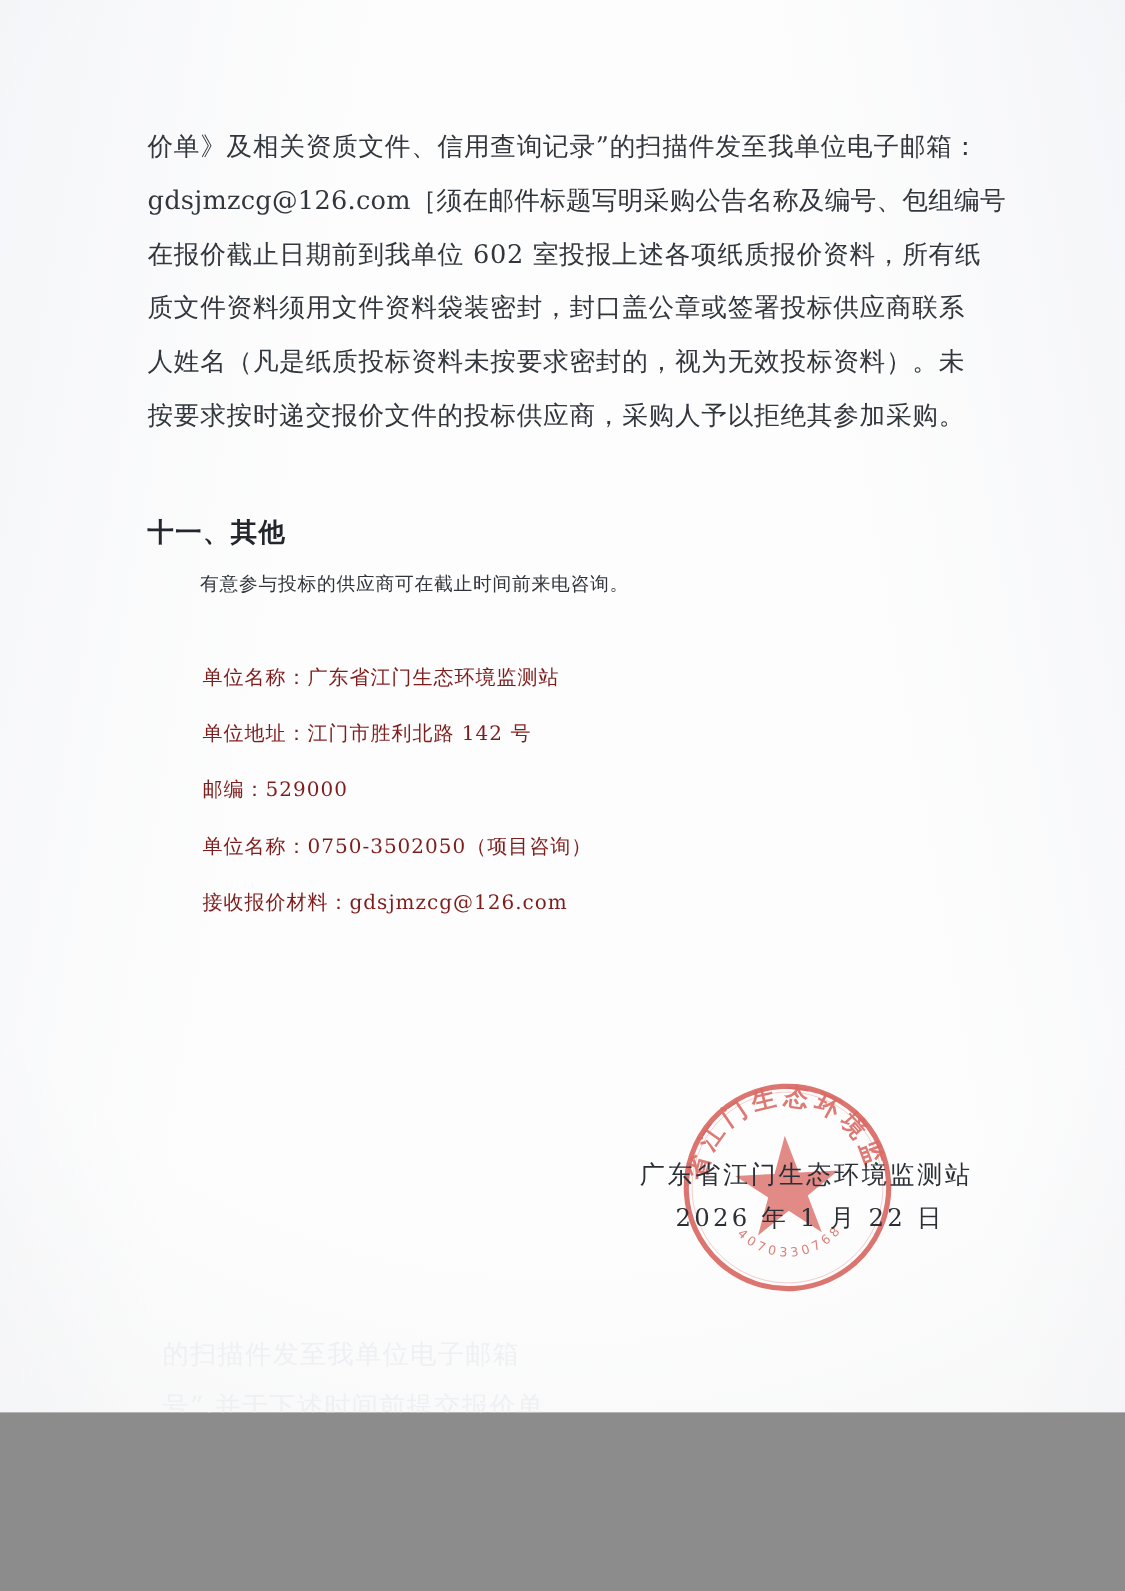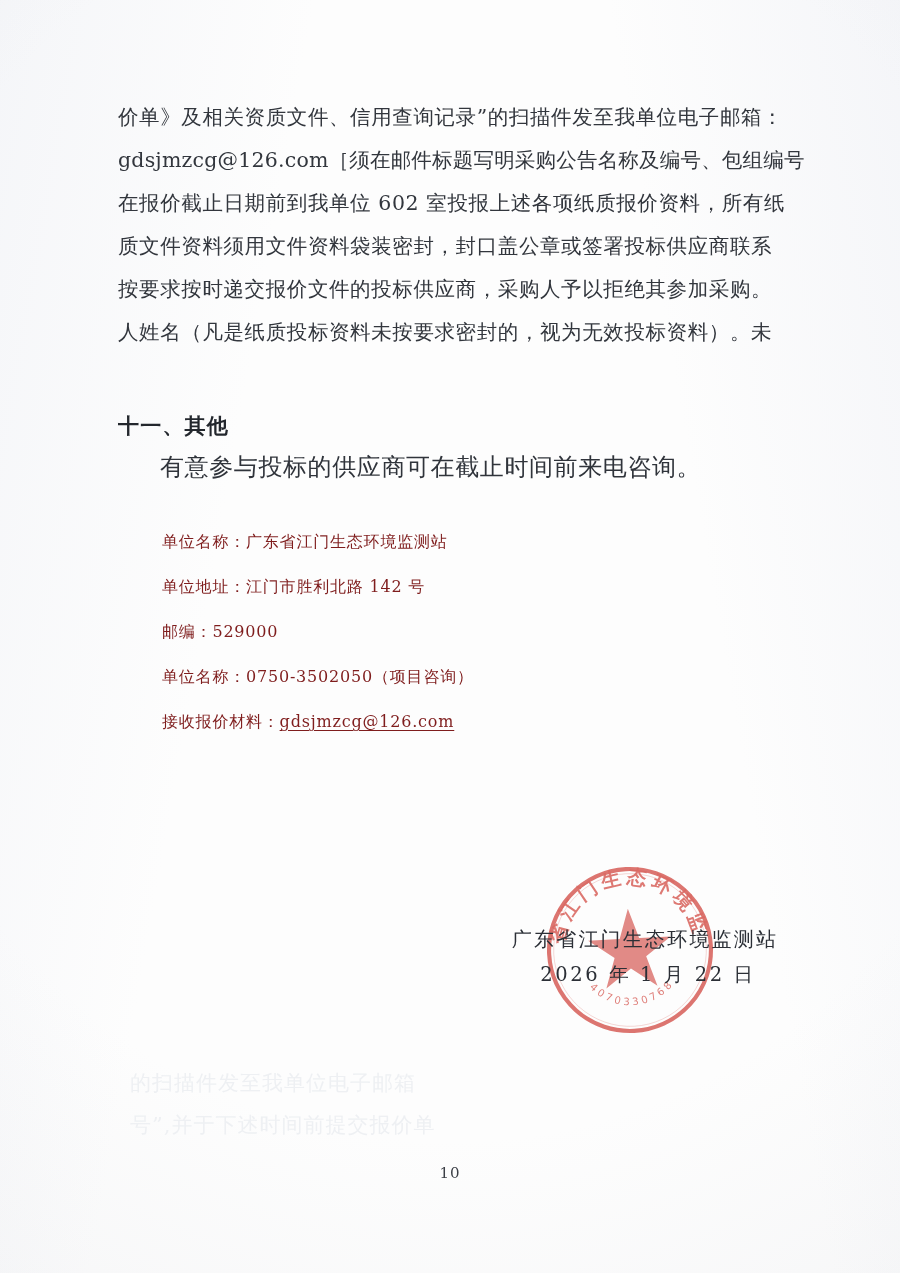--- a/index.html
+++ b/index.html
@@ -3,21 +3,21 @@
 <meta charset="utf-8">
 <style>
   html, body {
     margin: 0;
     padding: 0;
     background: #8c8c8c;
   }
   .page {
     position: relative;
     width: 900px;
-    height: 1273px;
+    height: 1130px;
     margin: 0 auto;
     background: #fdfdfd;
     overflow: hidden;
     font-family: "DejaVu Serif", "Liberation Serif", serif;
     color: #2b2f36;
   }
   
   .paper-tint {
     position: absolute;
     inset: 0;
@@ -54,37 +54,36 @@
   .section-head {
     font-size: 21px;
     font-weight: bold;
     line-height: 40px;
     letter-spacing: 1.2px;
     color: #23272d;
     white-space: pre;
     margin-top: 36px;
   }
   .indent-para {
-    font-size: 24px;
+    font-size: 15px;
     line-height: 43px;
     letter-spacing: 0.6px;
     padding-left: 42px;
     color: #30343b;
     white-space: pre;
   }
   .contact-line {
     font-size: 16px;
     line-height: 45px;
     letter-spacing: 0.8px;
     padding-left: 44px;
     color: #7f1d1d;
     white-space: pre;
   }
   .contact-line .underline {
-    text-decoration: underline;
     text-underline-offset: 3px;
   }
   .spacer-sm { height: 16px; }
   .spacer-md { height: 30px; }
 
   
   .sign-block {
     position: absolute;
     left: 500px;
     top: 922px;
@@ -156,22 +155,22 @@
 
 <div class="page">
   <div class="paper-tint"></div>
 
   <div class="content">
 
     <div class="body-line">价单》及相关资质文件、信用查询记录”的扫描件发至我单位电子邮箱：</div>
     <div class="body-line mono-mail">gdsjmzcg@126.com［须在邮件标题写明采购公告名称及编号、包组编号</div>
     <div class="body-line">在报价截止日期前到我单位 602 室投报上述各项纸质报价资料，所有纸</div>
     <div class="body-line">质文件资料须用文件资料袋装密封，封口盖公章或签署投标供应商联系</div>
+    <div class="body-line">人姓名（凡是纸质投标资料未按要求密封的，视为无效投标资料）。未</div>
     <div class="body-line">按要求按时递交报价文件的投标供应商，采购人予以拒绝其参加采购。</div>
-    <div class="body-line">人姓名（凡是纸质投标资料未按要求密封的，视为无效投标资料）。未</div>
 
     <div class="spacer-sm"></div>
 
     <div class="section-head">十一、其他</div>
     <div class="indent-para">有意参与投标的供应商可在截止时间前来电咨询。</div>
 
     <div class="spacer-md"></div>
 
 
     <div class="contact-line"><span>单位名称：</span><span>广东省江门生态环境监测站</span></div>

